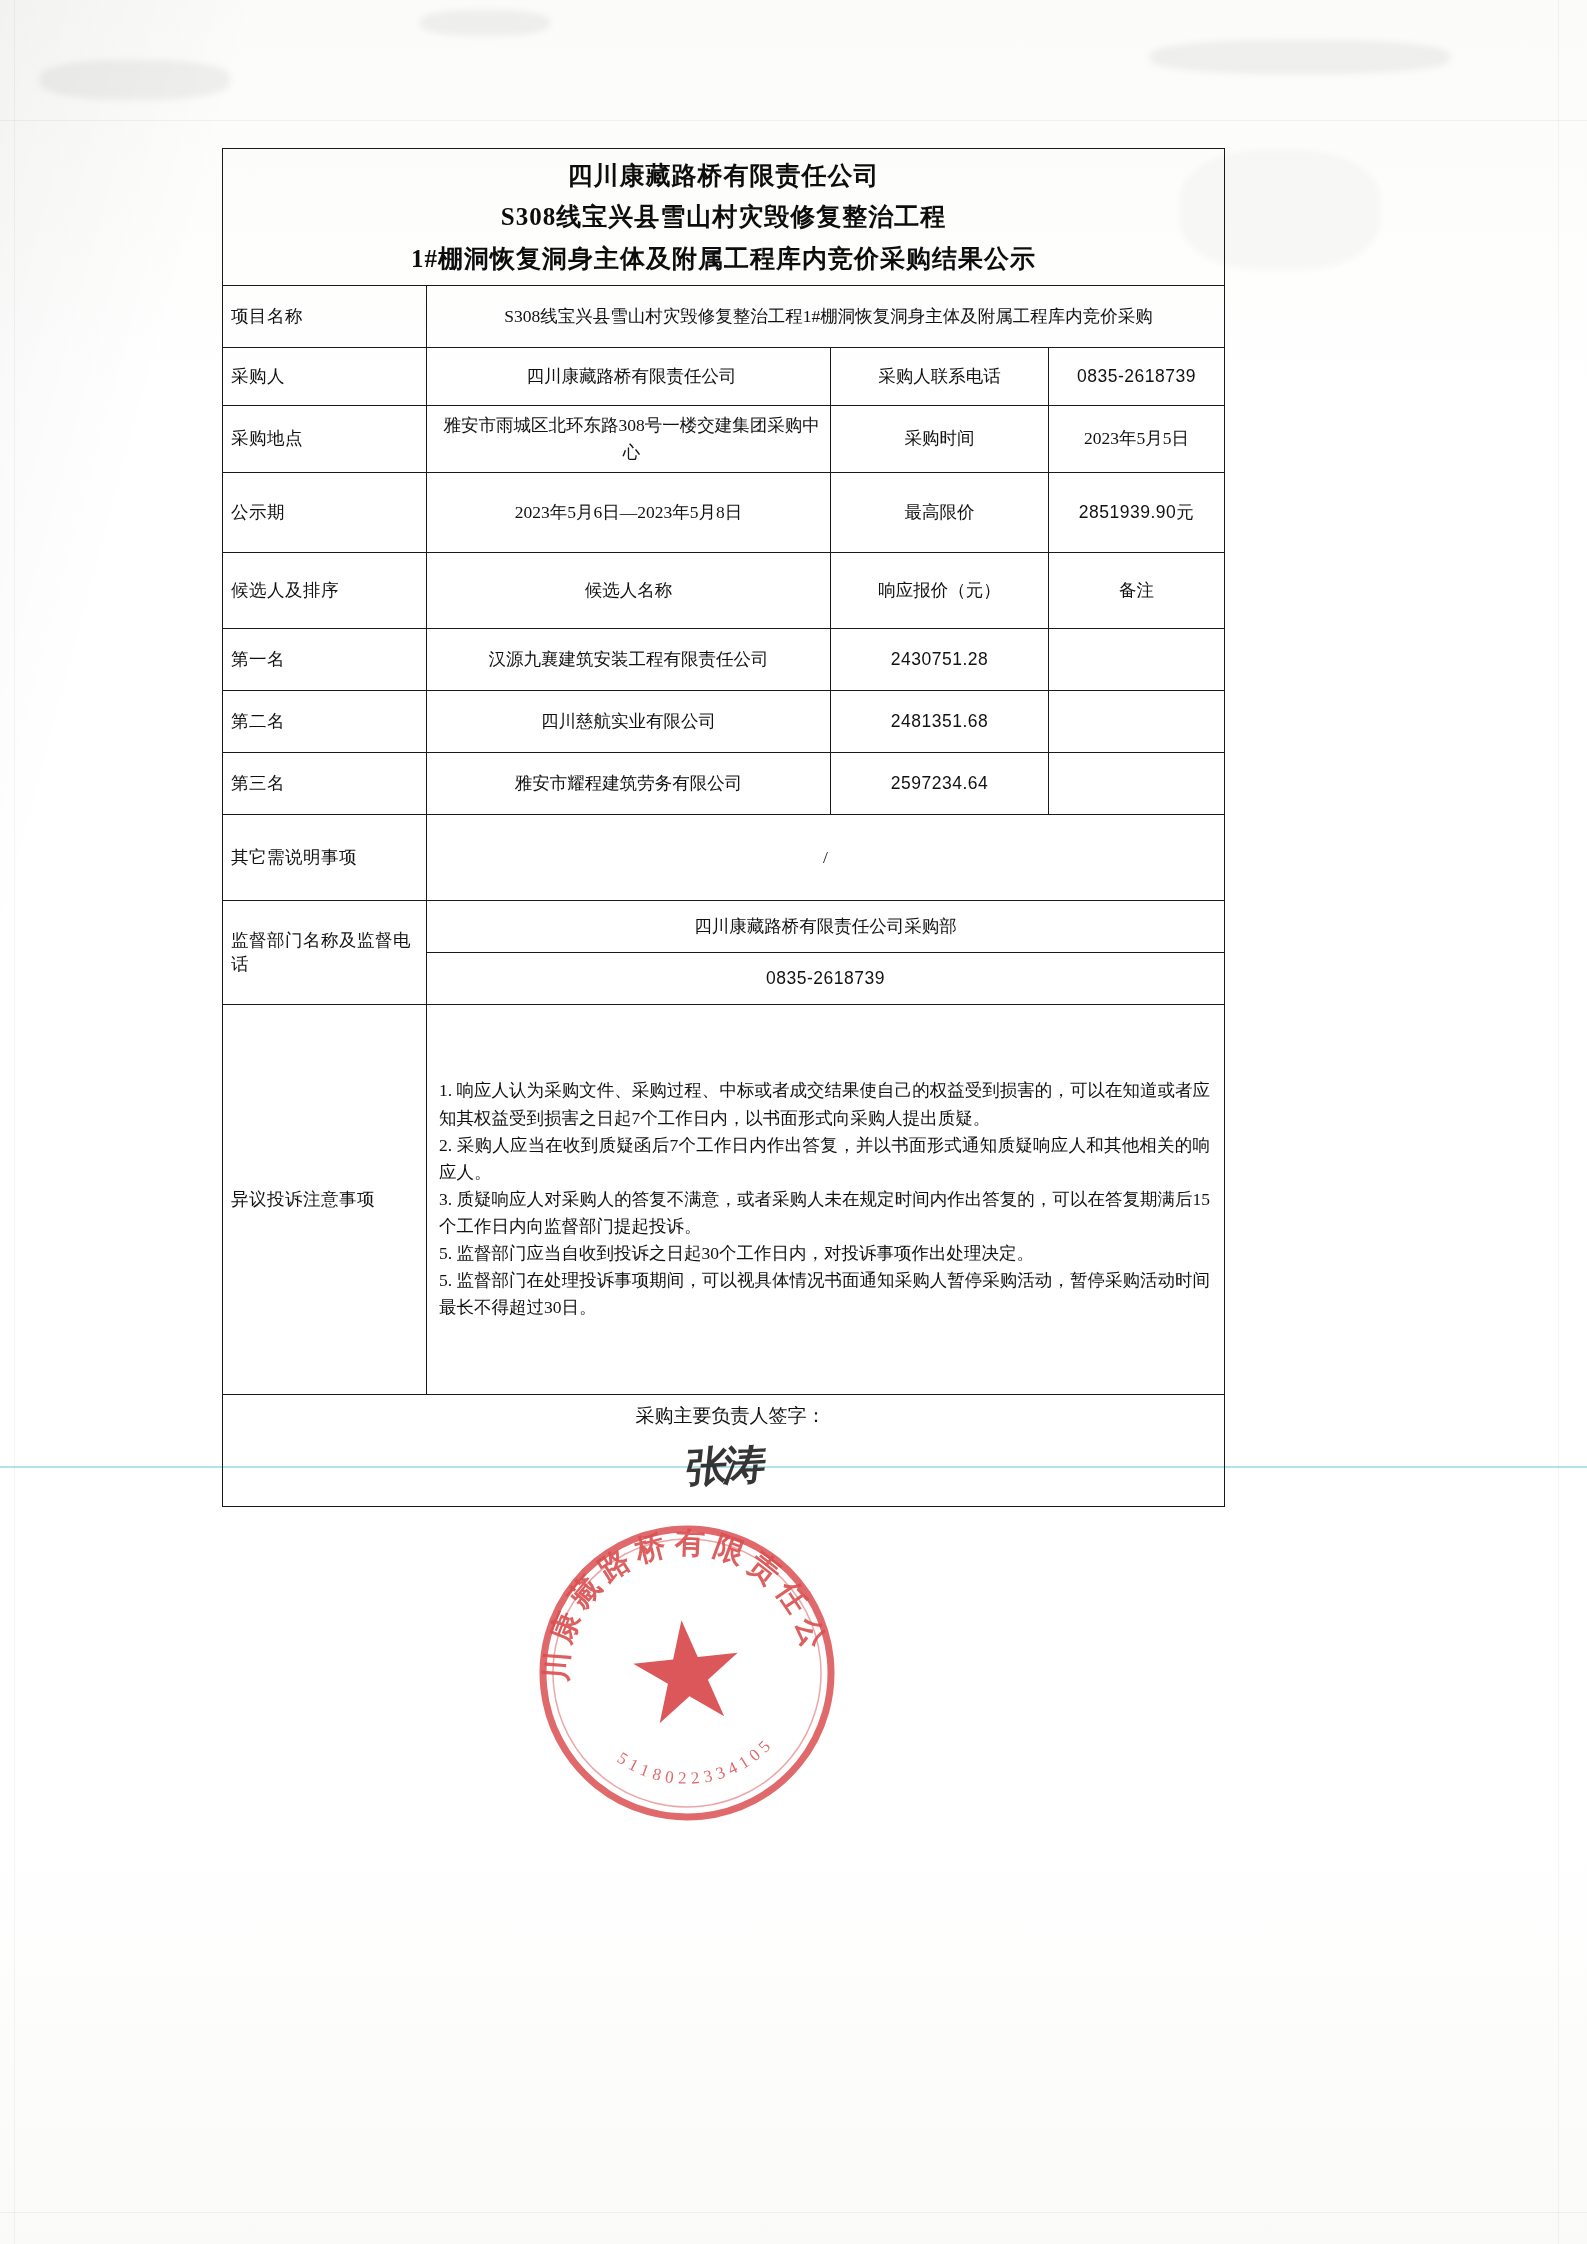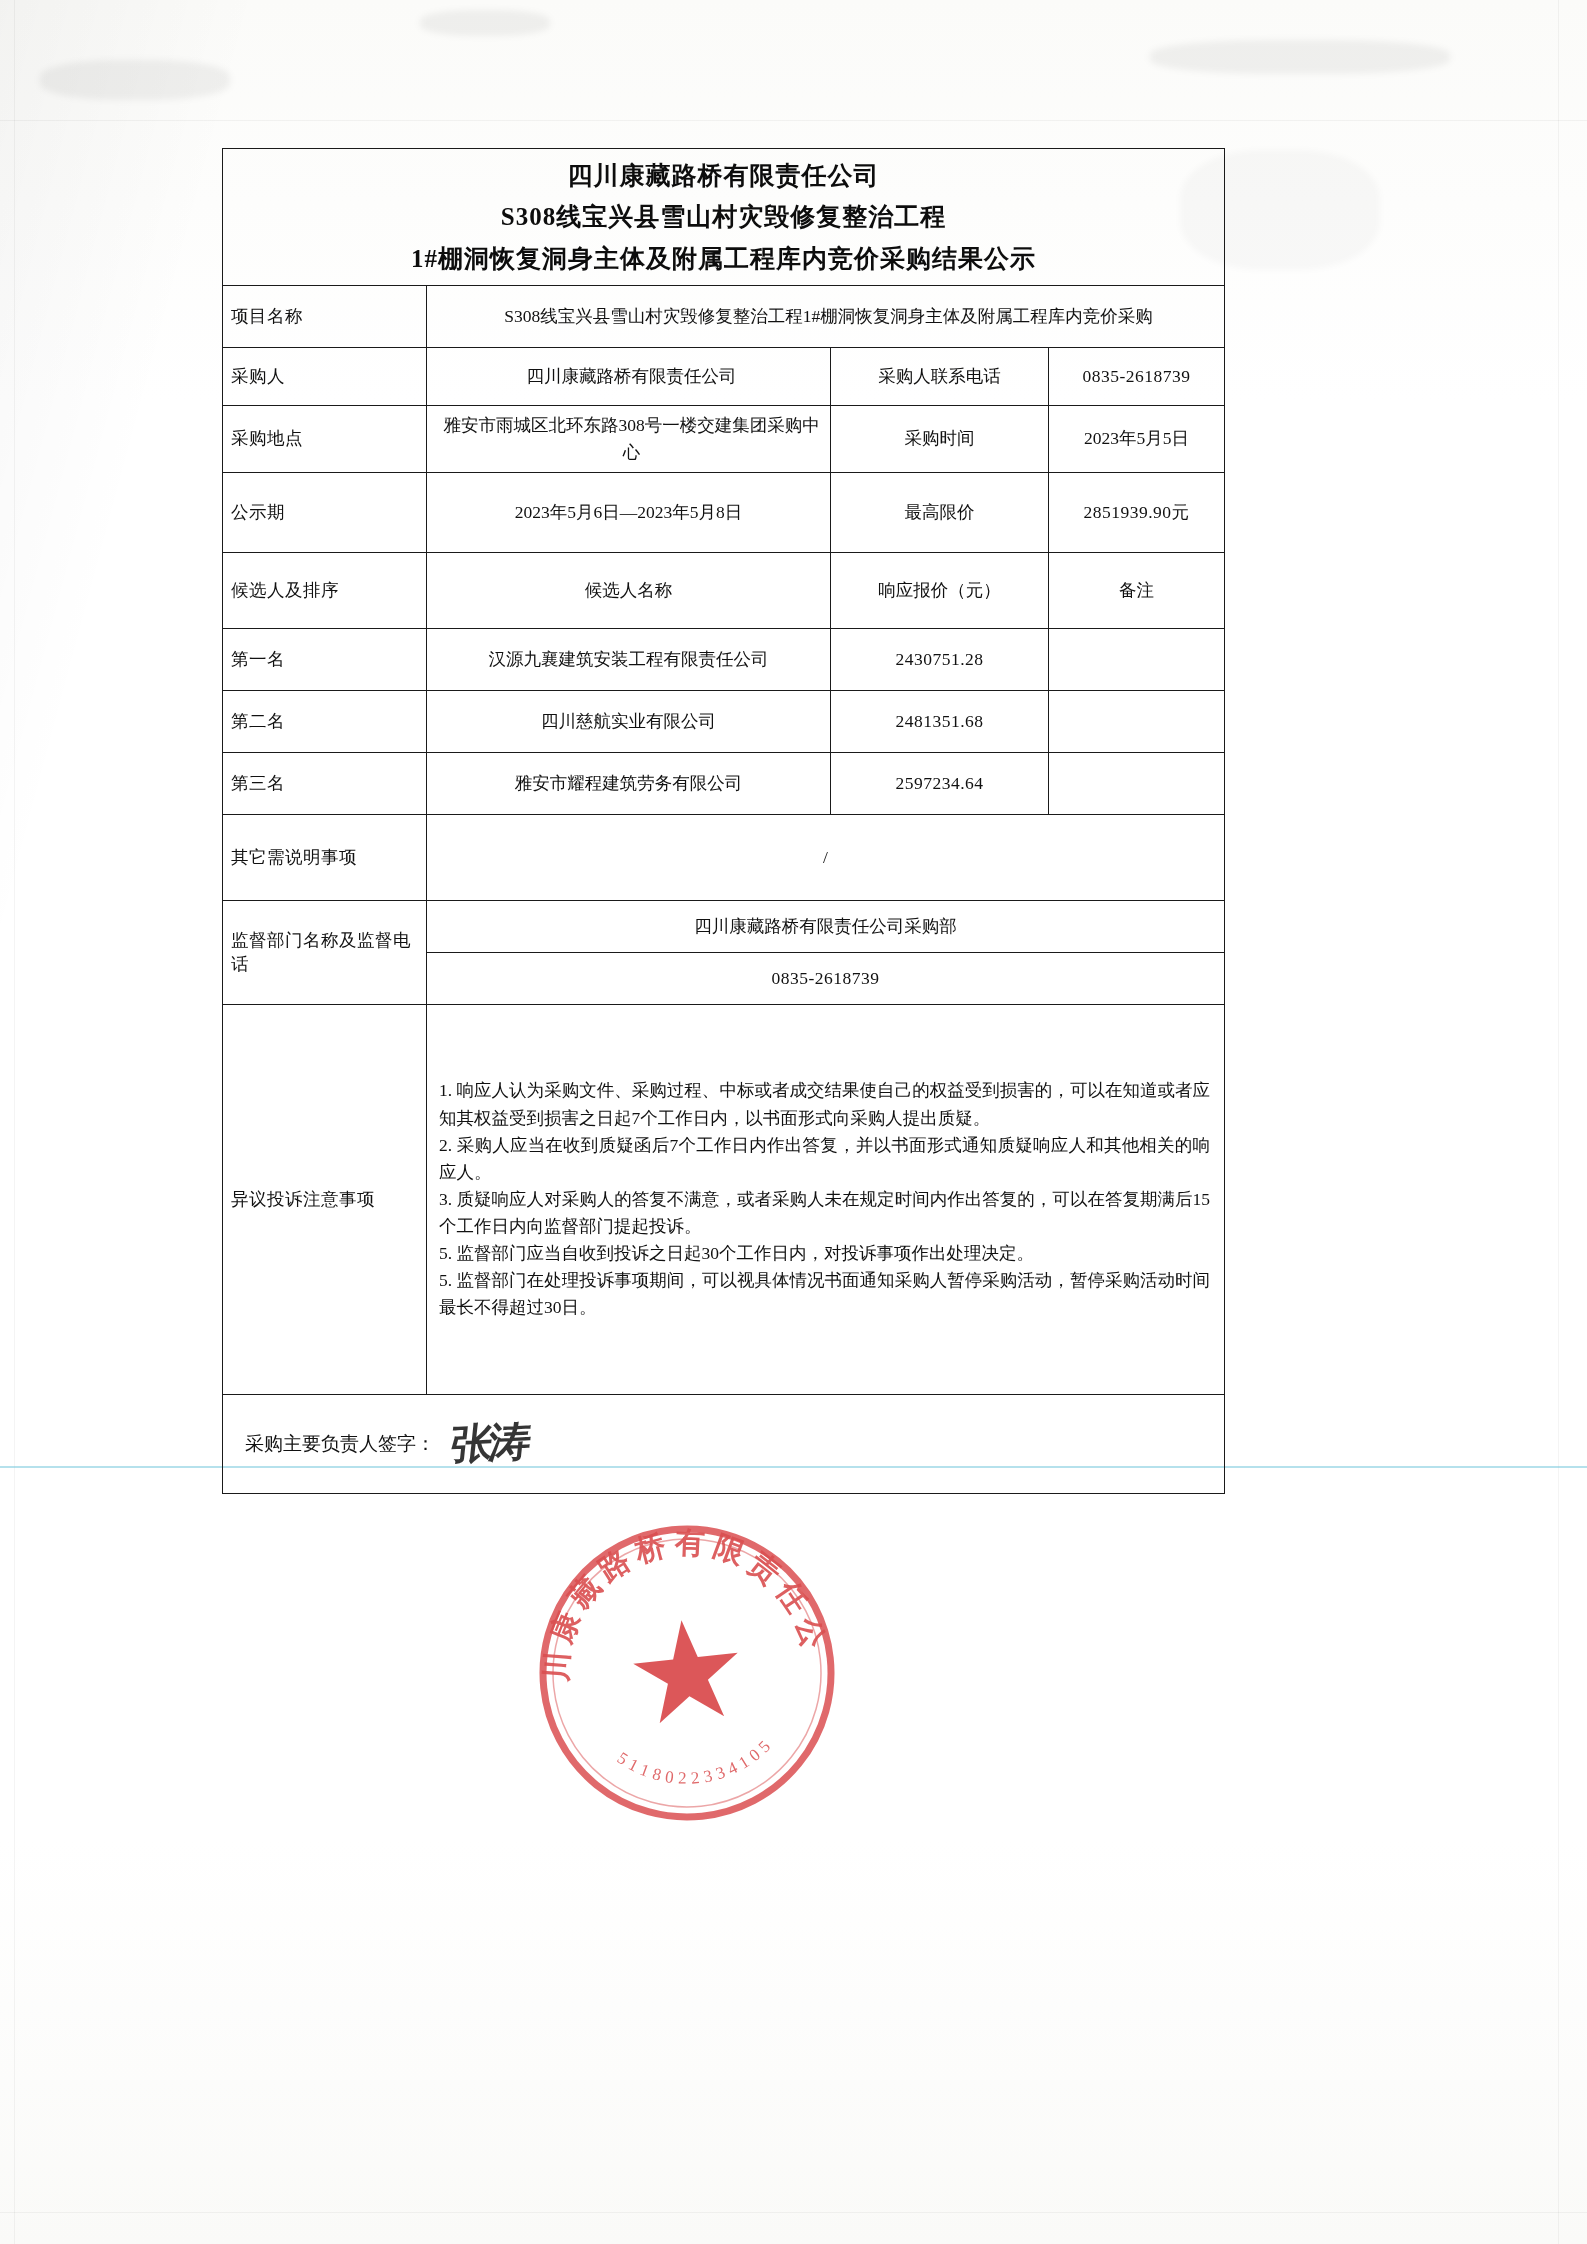--- a/index.html
+++ b/index.html
@@ -76,21 +76,21 @@
     color: #0d0d0d;
   }
   .lbl {
     text-align: left;
     font-size: 17.5px;
     letter-spacing: 0.5px;
   }
   .ctr { text-align: center; }
   .lft { text-align: center; padding-left: 14px !important; }
   .big-num {
-    font-family: Liberation Serif, serif;
+    font-family: Liberation Sans, sans-serif;
     letter-spacing: 0.5px;
   }
   .notes td {
     vertical-align: top;
   }
   .notes-body {
     font-size: 17px;
     line-height: 1.75;
     text-align: justify;
     padding: 10px 14px 10px 12px !important;
@@ -100,21 +100,22 @@
     height: 86px;
     vertical-align: middle;
   }
   .sign-label {
     font-size: 19px;
     padding-left: 14px;
   }
   .sign-wrap {
     display: flex;
     align-items: center;
-    gap: 16px;
+    gap: 4px;
+    flex-direction: column;
   }
   .signature {
     font-family: "Liberation Serif", serif;
     font-size: 42px;
     color: #1a1a1a;
     transform: skewX(-9deg) rotate(-3deg);
     letter-spacing: -4px;
     font-weight: bold;
     opacity: 0.88;
   }

